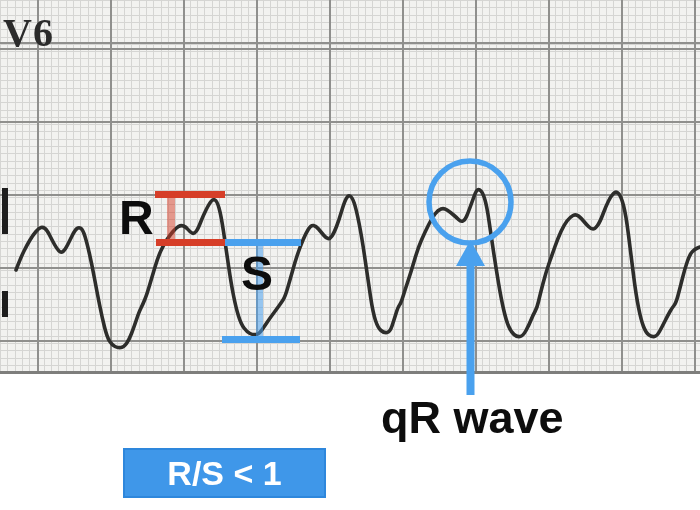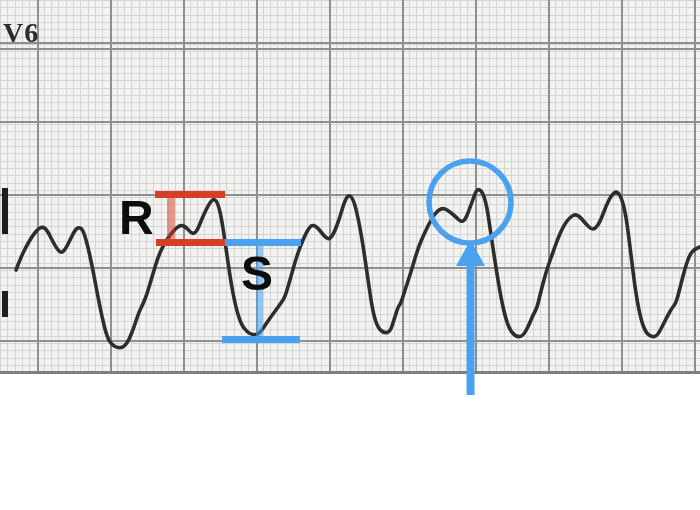--- a/index.html
+++ b/index.html
@@ -18,21 +18,21 @@
       repeating-linear-gradient(to bottom, #d5d5d3 0 1px, transparent 1px 7.3px);
     background-position: 37px 0, 0 48px, 0 0, 0 0;
     border-bottom:3px solid #7e7e7c;
   }
   
   #overlay{position:absolute;left:0;top:0;width:700px;height:510px;}
   .trace{fill:none;stroke:#2d2d2b;stroke-width:3.6;stroke-linejoin:round;stroke-linecap:round;}
   .edgemark{fill:none;stroke:#1e1e1e;stroke-width:6;stroke-linecap:butt;}
   
   .lbl{position:absolute;color:#0d0d0d;font-weight:bold;white-space:nowrap;}
-  #lead-label{left:3px;top:14px;font-family:"Liberation Serif", serif;font-size:28px;line-height:38px;color:#2b2b2b;letter-spacing:1px;text-align:center;}
+  #lead-label{left:3px;top:14px;font-family:"Liberation Serif", serif;font-size:40px;line-height:38px;color:#2b2b2b;letter-spacing:1px;text-align:center;}
   #r-label{left:119px;top:197px;font-size:48px;line-height:42px;}
   #s-label{left:241px;top:253px;font-size:48px;line-height:42px;}
   #ratio-title{left:98px;top:391px;width:250px;text-align:center;font-size:45px;line-height:45px;}
   #qr-label{left:381px;top:395px;font-size:45px;line-height:45px;}
   #ratio-box{
     position:absolute;left:123px;top:448px;width:203px;height:50px;
     background:#3f97e9;border:2px solid #2e87dc;box-sizing:border-box;
     color:#ffffff;font-size:34px;font-weight:bold;line-height:46px;text-align:center;
   }
 </style>
@@ -60,14 +60,18 @@
 
     <circle cx="470" cy="202" r="41" fill="none" stroke="#4aa1ee" stroke-width="5.5"></circle>
 
     <rect x="466.5" y="262" width="8" height="133" fill="#4aa1ee"></rect>
     <polygon points="470.5,240 456,266 485,266" fill="#4aa1ee"></polygon>
   </svg>
 
   <div class="lbl" id="lead-label">V6</div>
   <div class="lbl" id="r-label">R</div>
   <div class="lbl" id="s-label">S</div>
+  <div class="lbl" id="qr-label">qR wave</div>
+  <div id="ratio-box">
+    <span>R/S &lt; 1</span>
+  </div>
 
 </div>
 
 </body></html>

